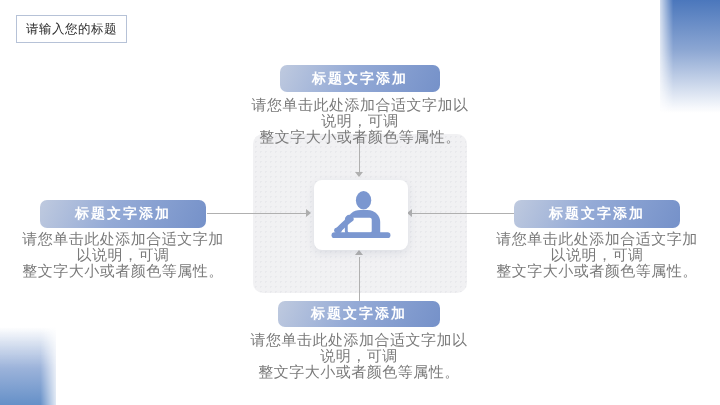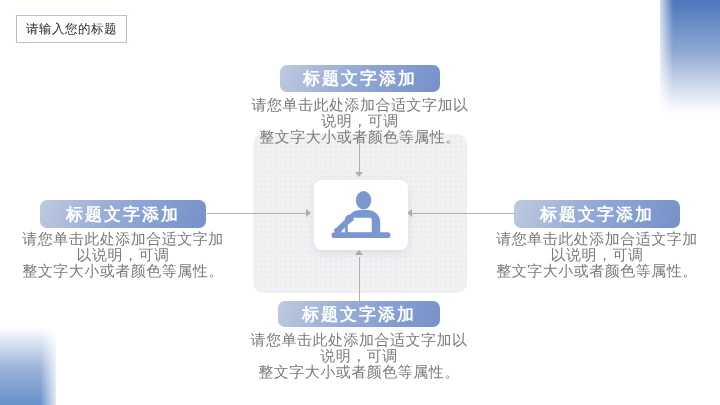--- a/index.html
+++ b/index.html
@@ -44,21 +44,21 @@
   .arrow{position:absolute;width:0;height:0;}
   .arrow-down{border-left:4px solid transparent;border-right:4px solid transparent;border-top:5px solid var(--connector-gray);}
   .arrow-up{border-left:4px solid transparent;border-right:4px solid transparent;border-bottom:5px solid var(--connector-gray);}
   .arrow-right{border-top:4px solid transparent;border-bottom:4px solid transparent;border-left:5px solid var(--connector-gray);}
   .arrow-left{border-top:4px solid transparent;border-bottom:4px solid transparent;border-right:5px solid var(--connector-gray);}
 
   
   .pill{position:absolute;border-radius:7px;color:var(--pill-text);
     background:linear-gradient(115deg,var(--pill-start) 0%,#94aad6 45%,var(--pill-end) 100%);
     display:flex;align-items:center;justify-content:center;
-    font-size:17px;font-weight:600;letter-spacing:2px;cursor:pointer;}
+    font-size:14px;font-weight:600;letter-spacing:2px;cursor:pointer;}
   .desc{position:absolute;color:var(--desc-text);font-size:15px;line-height:16px;
     text-align:center;letter-spacing:0.5px;}
 
   .pill-top{left:280px;top:65px;width:160px;height:27px;}
   .desc-top{left:250px;top:97px;width:220px;}
   .pill-left{left:40px;top:200px;width:166px;height:28px;}
   .desc-left{left:22px;top:231px;width:202px;}
   .pill-right{left:514px;top:200px;width:166px;height:28px;}
   .desc-right{left:496px;top:231px;width:202px;}
   .pill-bottom{left:278px;top:301px;width:162px;height:26px;}

